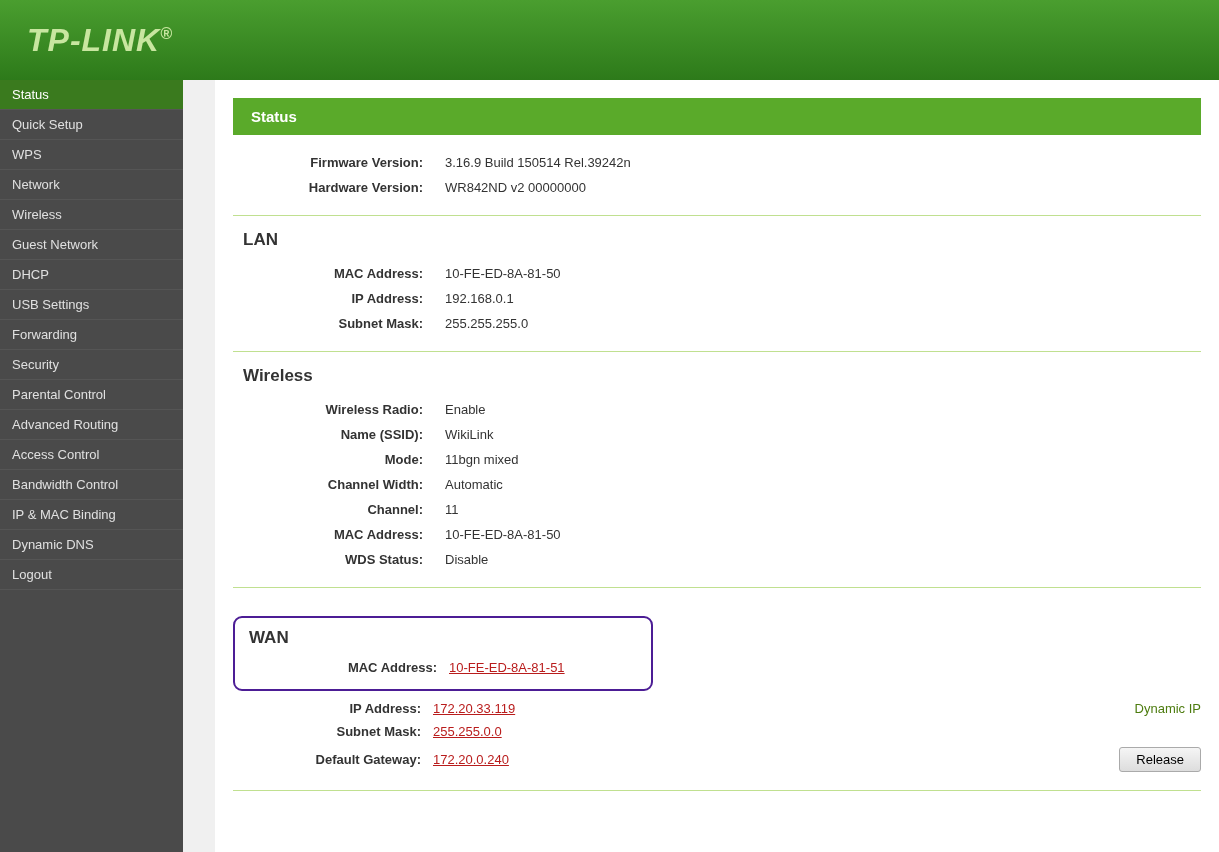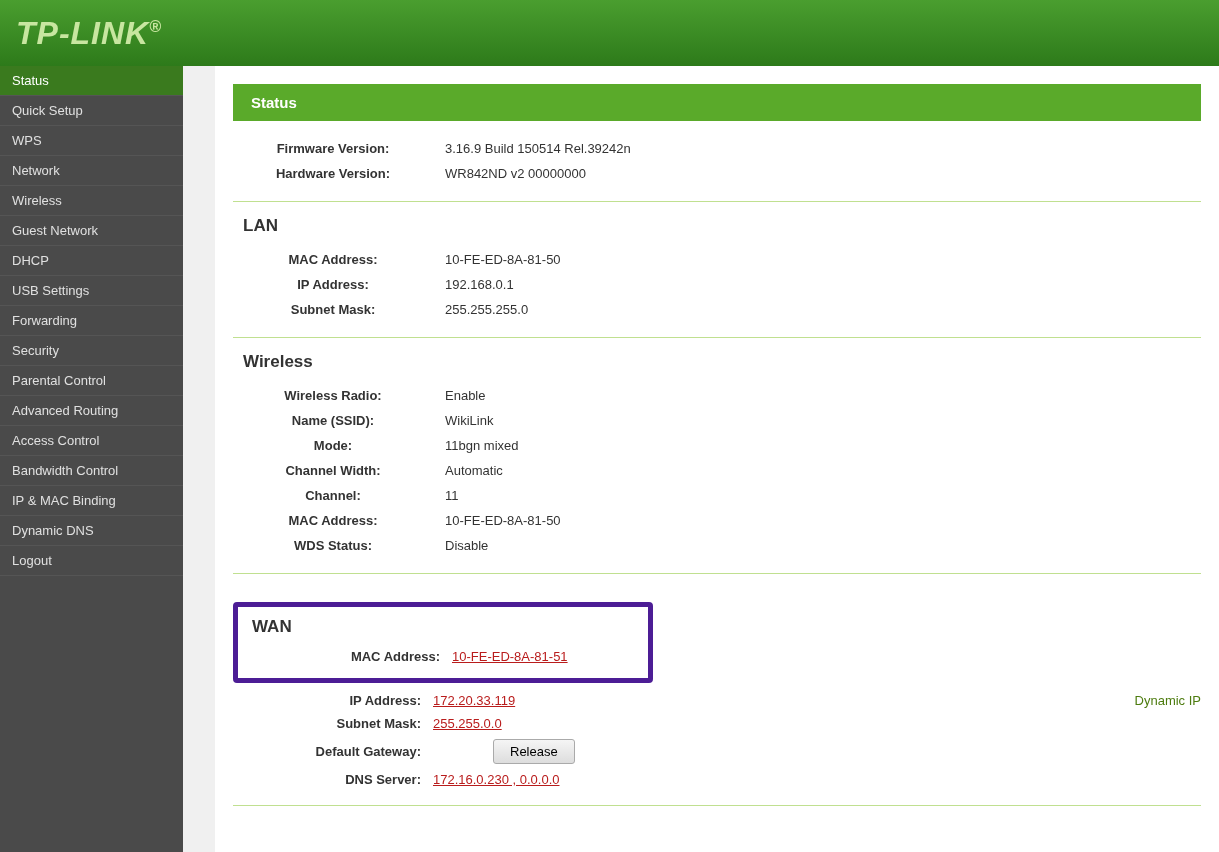--- a/index.html
+++ b/index.html
@@ -1,24 +1,24 @@
 <!DOCTYPE html>
 <html><head>
   <meta charset="utf-8">
   <style>
     * { margin: 0; padding: 0; box-sizing: border-box; }
     body { font-family: Arial, sans-serif; font-size: 13px; background: #f0f0f0; display: flex; flex-direction: column; height: 852px; width: 1219px; overflow: hidden; }
 
     
     .header {
       background: linear-gradient(to bottom, #4a9e2f, #2d7a1a);
-      height: 66px;
+      height: 80px;
       display: flex;
       align-items: center;
-      padding-left: 16px;
+      padding-left: 27px;
       flex-shrink: 0;
     }
     .header .logo {
       color: white;
       font-size: 32px;
       font-weight: bold;
       font-style: italic;
       letter-spacing: 1px;
     }
     .header .logo span {
@@ -85,33 +85,33 @@
       padding-left: 10px;
     }
 
     .info-table {
       width: 100%;
     }
     .info-table tr td {
       padding: 4px 8px;
     }
     .info-table tr td:first-child {
-      text-align: center;
+      text-align: right;
       color: #333;
       font-weight: bold;
       width: 200px;
       padding-right: 12px;
     }
     .info-table tr td:nth-child(2) {
       color: #333;
     }
 
     .wan-box {
-      border: 5px solid #4c1d95;
-      border-radius: 4px;
+      border: 2px solid #4c1d95;
+      border-radius: 9px;
       padding: 10px 14px;
       margin: 14px 0 0 0;
       display: inline-block;
       min-width: 420px;
     }
     .wan-box .section-title {
       padding-left: 0;
       margin-bottom: 8px;
     }
 
@@ -276,24 +276,21 @@
           <div class="extra">Dynamic IP</div>
         </div>
 
         <div class="wan-row">
           <div class="label">Subnet Mask:</div>
           <div class="value">255.255.0.0</div>
         </div>
 
         <div class="wan-row">
           <div class="label">Default Gateway:</div>
+          <div class="value">172.20.0.240</div>
           <button class="release-btn">Release</button>
         </div>
 
-        <div class="wan-row">
-          <div class="label">DNS Server:</div>
-          <div class="value">172.16.0.230 , 0.0.0.0</div>
-        </div>
       </div>
 
     </div>
   </div>
 </div>
 
 </body></html>

